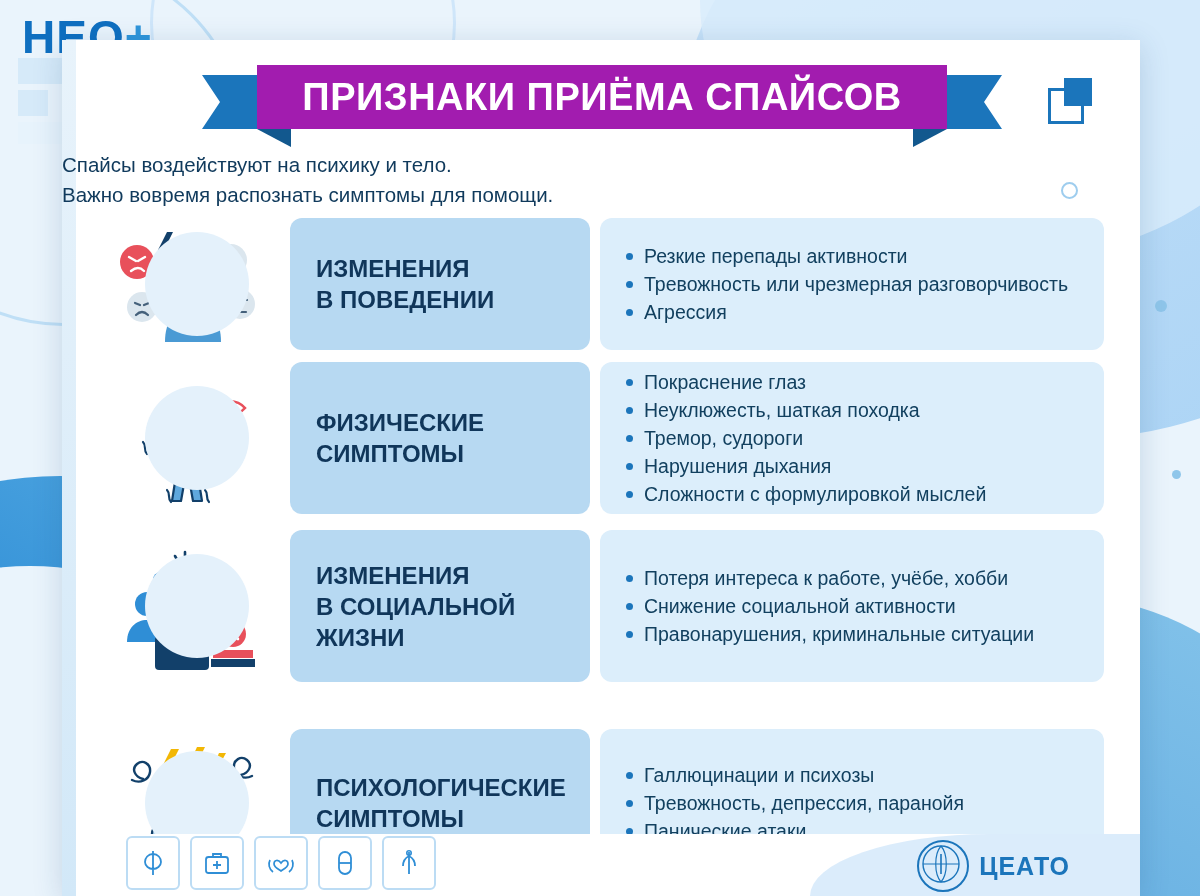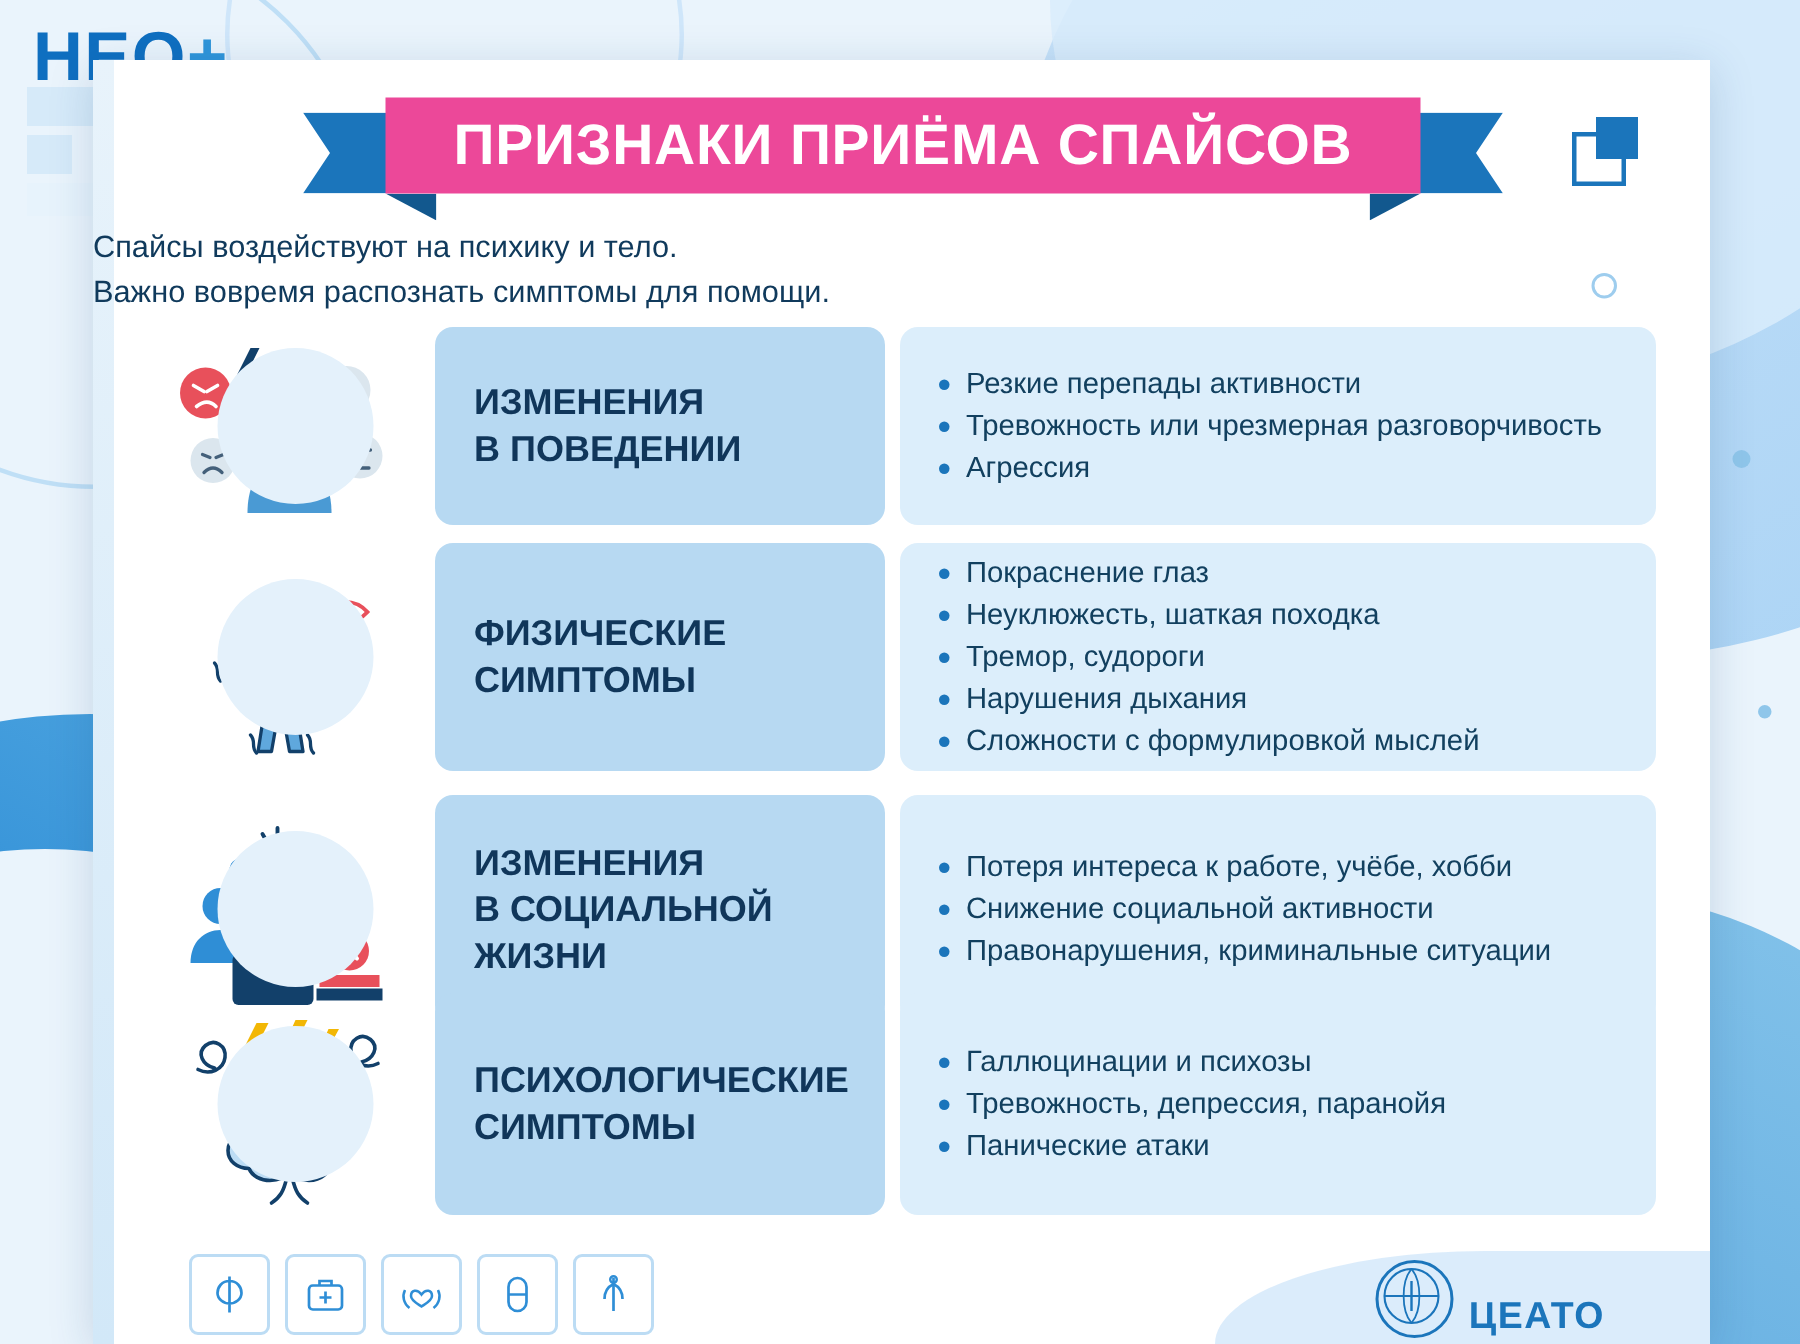--- a/index.html
+++ b/index.html
@@ -173,21 +173,21 @@
     top: 25px;
     width: 800px;
     height: 76px;
   }
   .ribbon-body {
     position: absolute;
     left: 55px;
     top: 0;
     width: 690px;
     height: 64px;
-    background: #ec4899;
+    background: #a21caf;
     display: flex;
     align-items: center;
     justify-content: center;
   }
   .ribbon-title {
     color: #ffffff;
     font-size: 38px;
     font-weight: 700;
     letter-spacing: .5px;
     white-space: nowrap;
@@ -233,21 +233,21 @@
   .row {
     position: absolute;
     left: 32px;
     width: 1010px;
     display: flex;
     align-items: center;
   }
   #row-0 { top: 178px; height: 132px; }
   #row-1 { top: 322px; height: 152px; }
   #row-2 { top: 490px; height: 152px; }
-  #row-3 { top: 622px; height: 148px; }
+  #row-3 { top: 689px; height: 148px; }
 
   .row-icon {
     width: 196px;
     flex: 0 0 196px;
     height: 100%;
     display: flex;
     align-items: center;
     justify-content: center;
   }
   .row-title {
@@ -342,21 +342,21 @@
     display: flex;
     align-items: center;
     justify-content: center;
     background: #ffffff;
   }
   .who-mark {
     position: absolute;
     right: 70px;
     bottom: 4px;
     display: flex;
-    align-items: flex-end;
+    align-items: center;
     gap: 10px;
   }
   .who-circle {
     width: 48px; height: 48px;
     border-radius: 50%;
     border: 2.5px solid #1b75bb;
     position: relative;
   }
   .who-name {
     color: #1b75bb;

